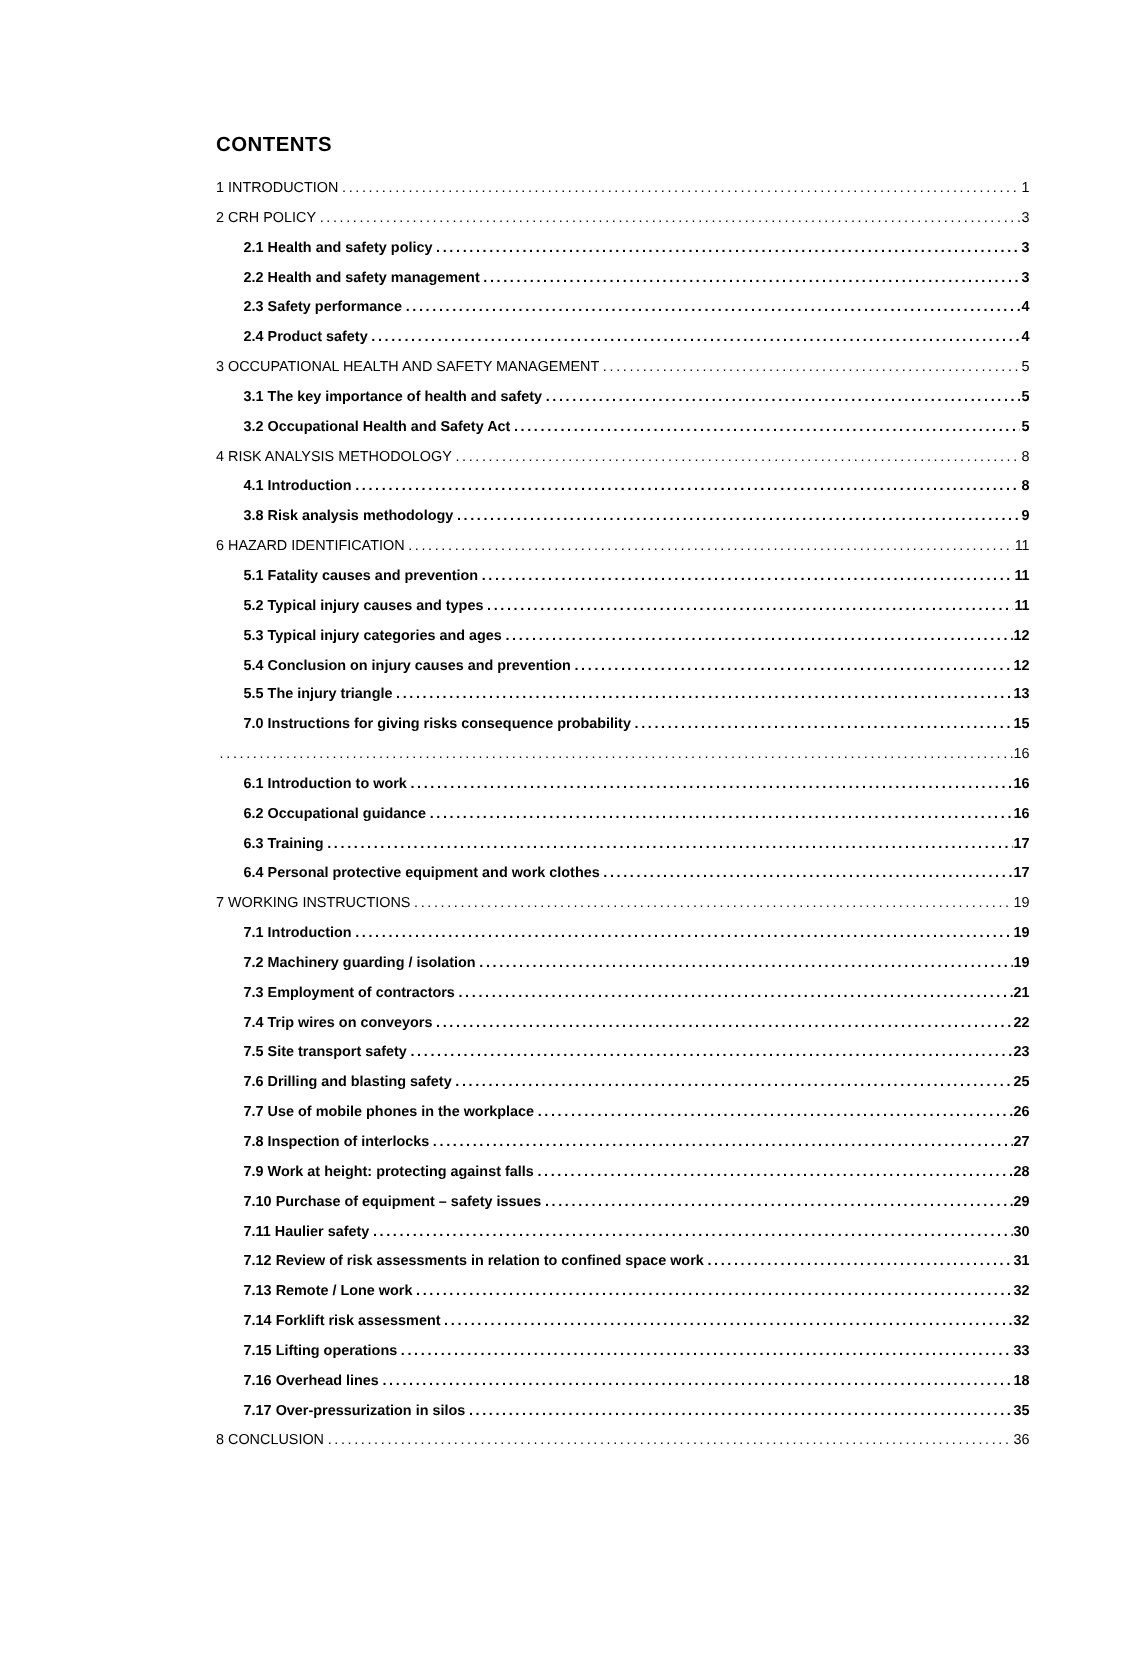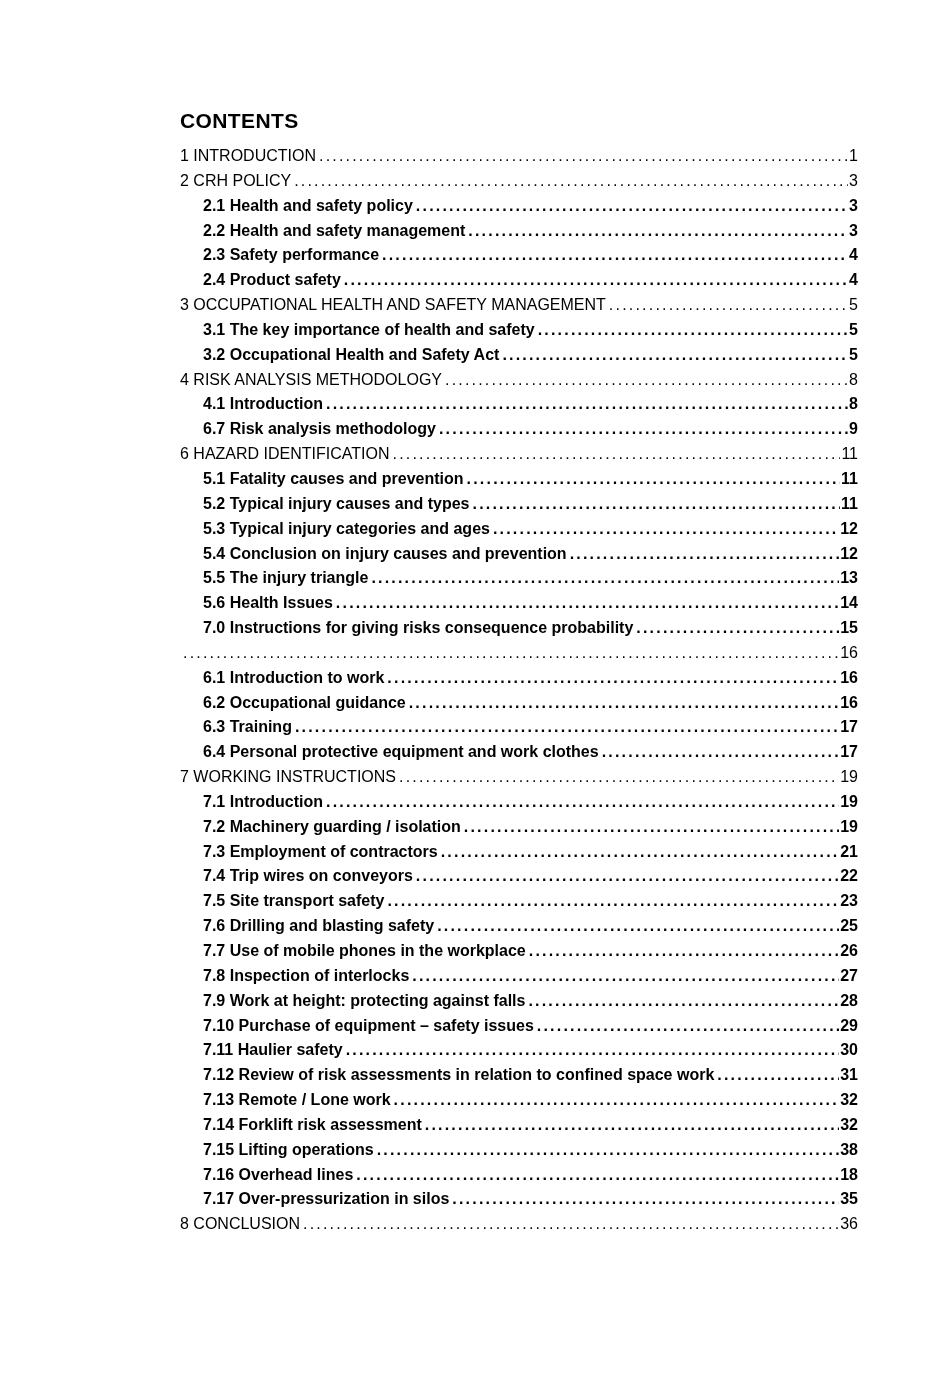--- a/index.html
+++ b/index.html
@@ -11,32 +11,32 @@
     font-family: "Liberation Sans", "DejaVu Sans", sans-serif;
     color: #000000;
   }
   .page {
     position: absolute;
     left: 180px;
     top: 111px;
     width: 678px;
   }
   .heading {
-    font-size: 21px;
+    font-size: 17px;
     font-weight: bold;
     letter-spacing: 0.4px;
     line-height: 20px;
     margin-bottom: 13px;
   }
   .toc { width: 100%; }
   .toc-row {
     display: flex;
     align-items: baseline;
     line-height: 24.85px;
-    font-size: 16px;
+    font-size: 12px;
     white-space: nowrap;
   }
   .toc-row.lvl2 { padding-left: 23px; font-weight: bold; }
   .toc-label { flex: 0 0 auto; }
   .toc-dots {
     flex: 1 1 auto;
     overflow: hidden;
     white-space: nowrap;
     margin-left: 3px;
     margin-right: 1px;
@@ -105,21 +105,21 @@
         <span class="toc-label">4 RISK ANALYSIS METHODOLOGY</span>
         <span class="toc-dots" aria-hidden="true"></span>
         <span class="toc-page">8</span>
       </div>
       <div class="toc-row lvl2">
         <span class="toc-label">4.1 Introduction</span>
         <span class="toc-dots" aria-hidden="true"></span>
         <span class="toc-page">8</span>
       </div>
       <div class="toc-row lvl2">
-        <span class="toc-label">6.7 Risk analysis methodology</span>
+        <span class="toc-label">3.8 Risk analysis methodology</span>
         <span class="toc-dots" aria-hidden="true"></span>
         <span class="toc-page">9</span>
       </div>
       <div class="toc-row lvl1">
         <span class="toc-label">6 HAZARD IDENTIFICATION</span>
         <span class="toc-dots" aria-hidden="true"></span>
         <span class="toc-page">11</span>
       </div>
       <div class="toc-row lvl2">
         <span class="toc-label">5.1 Fatality causes and prevention</span>
@@ -140,25 +140,20 @@
         <span class="toc-label">5.4 Conclusion on injury causes and prevention</span>
         <span class="toc-dots" aria-hidden="true"></span>
         <span class="toc-page">12</span>
       </div>
       <div class="toc-row lvl2">
         <span class="toc-label">5.5 The injury triangle</span>
         <span class="toc-dots" aria-hidden="true"></span>
         <span class="toc-page">13</span>
       </div>
       <div class="toc-row lvl2">
-        <span class="toc-label">5.6 Health Issues</span>
-        <span class="toc-dots" aria-hidden="true"></span>
-        <span class="toc-page">14</span>
-      </div>
-      <div class="toc-row lvl2">
         <span class="toc-label">7.0 Instructions for giving risks consequence probability</span>
         <span class="toc-dots" aria-hidden="true"></span>
         <span class="toc-page">15</span>
       </div>
       <div class="toc-row lvl1">
         <span class="toc-dots" aria-hidden="true"></span>
         <span class="toc-page">16</span>
       </div>
       <div class="toc-row lvl2">
         <span class="toc-label">6.1 Introduction to work</span>
@@ -251,21 +246,21 @@
         <span class="toc-page">32</span>
       </div>
       <div class="toc-row lvl2">
         <span class="toc-label">7.14 Forklift risk assessment</span>
         <span class="toc-dots" aria-hidden="true"></span>
         <span class="toc-page">32</span>
       </div>
       <div class="toc-row lvl2">
         <span class="toc-label">7.15 Lifting operations</span>
         <span class="toc-dots" aria-hidden="true"></span>
-        <span class="toc-page">38</span>
+        <span class="toc-page">33</span>
       </div>
       <div class="toc-row lvl2">
         <span class="toc-label">7.16 Overhead lines</span>
         <span class="toc-dots" aria-hidden="true"></span>
         <span class="toc-page">18</span>
       </div>
       <div class="toc-row lvl2">
         <span class="toc-label">7.17 Over-pressurization in silos</span>
         <span class="toc-dots" aria-hidden="true"></span>
         <span class="toc-page">35</span>

